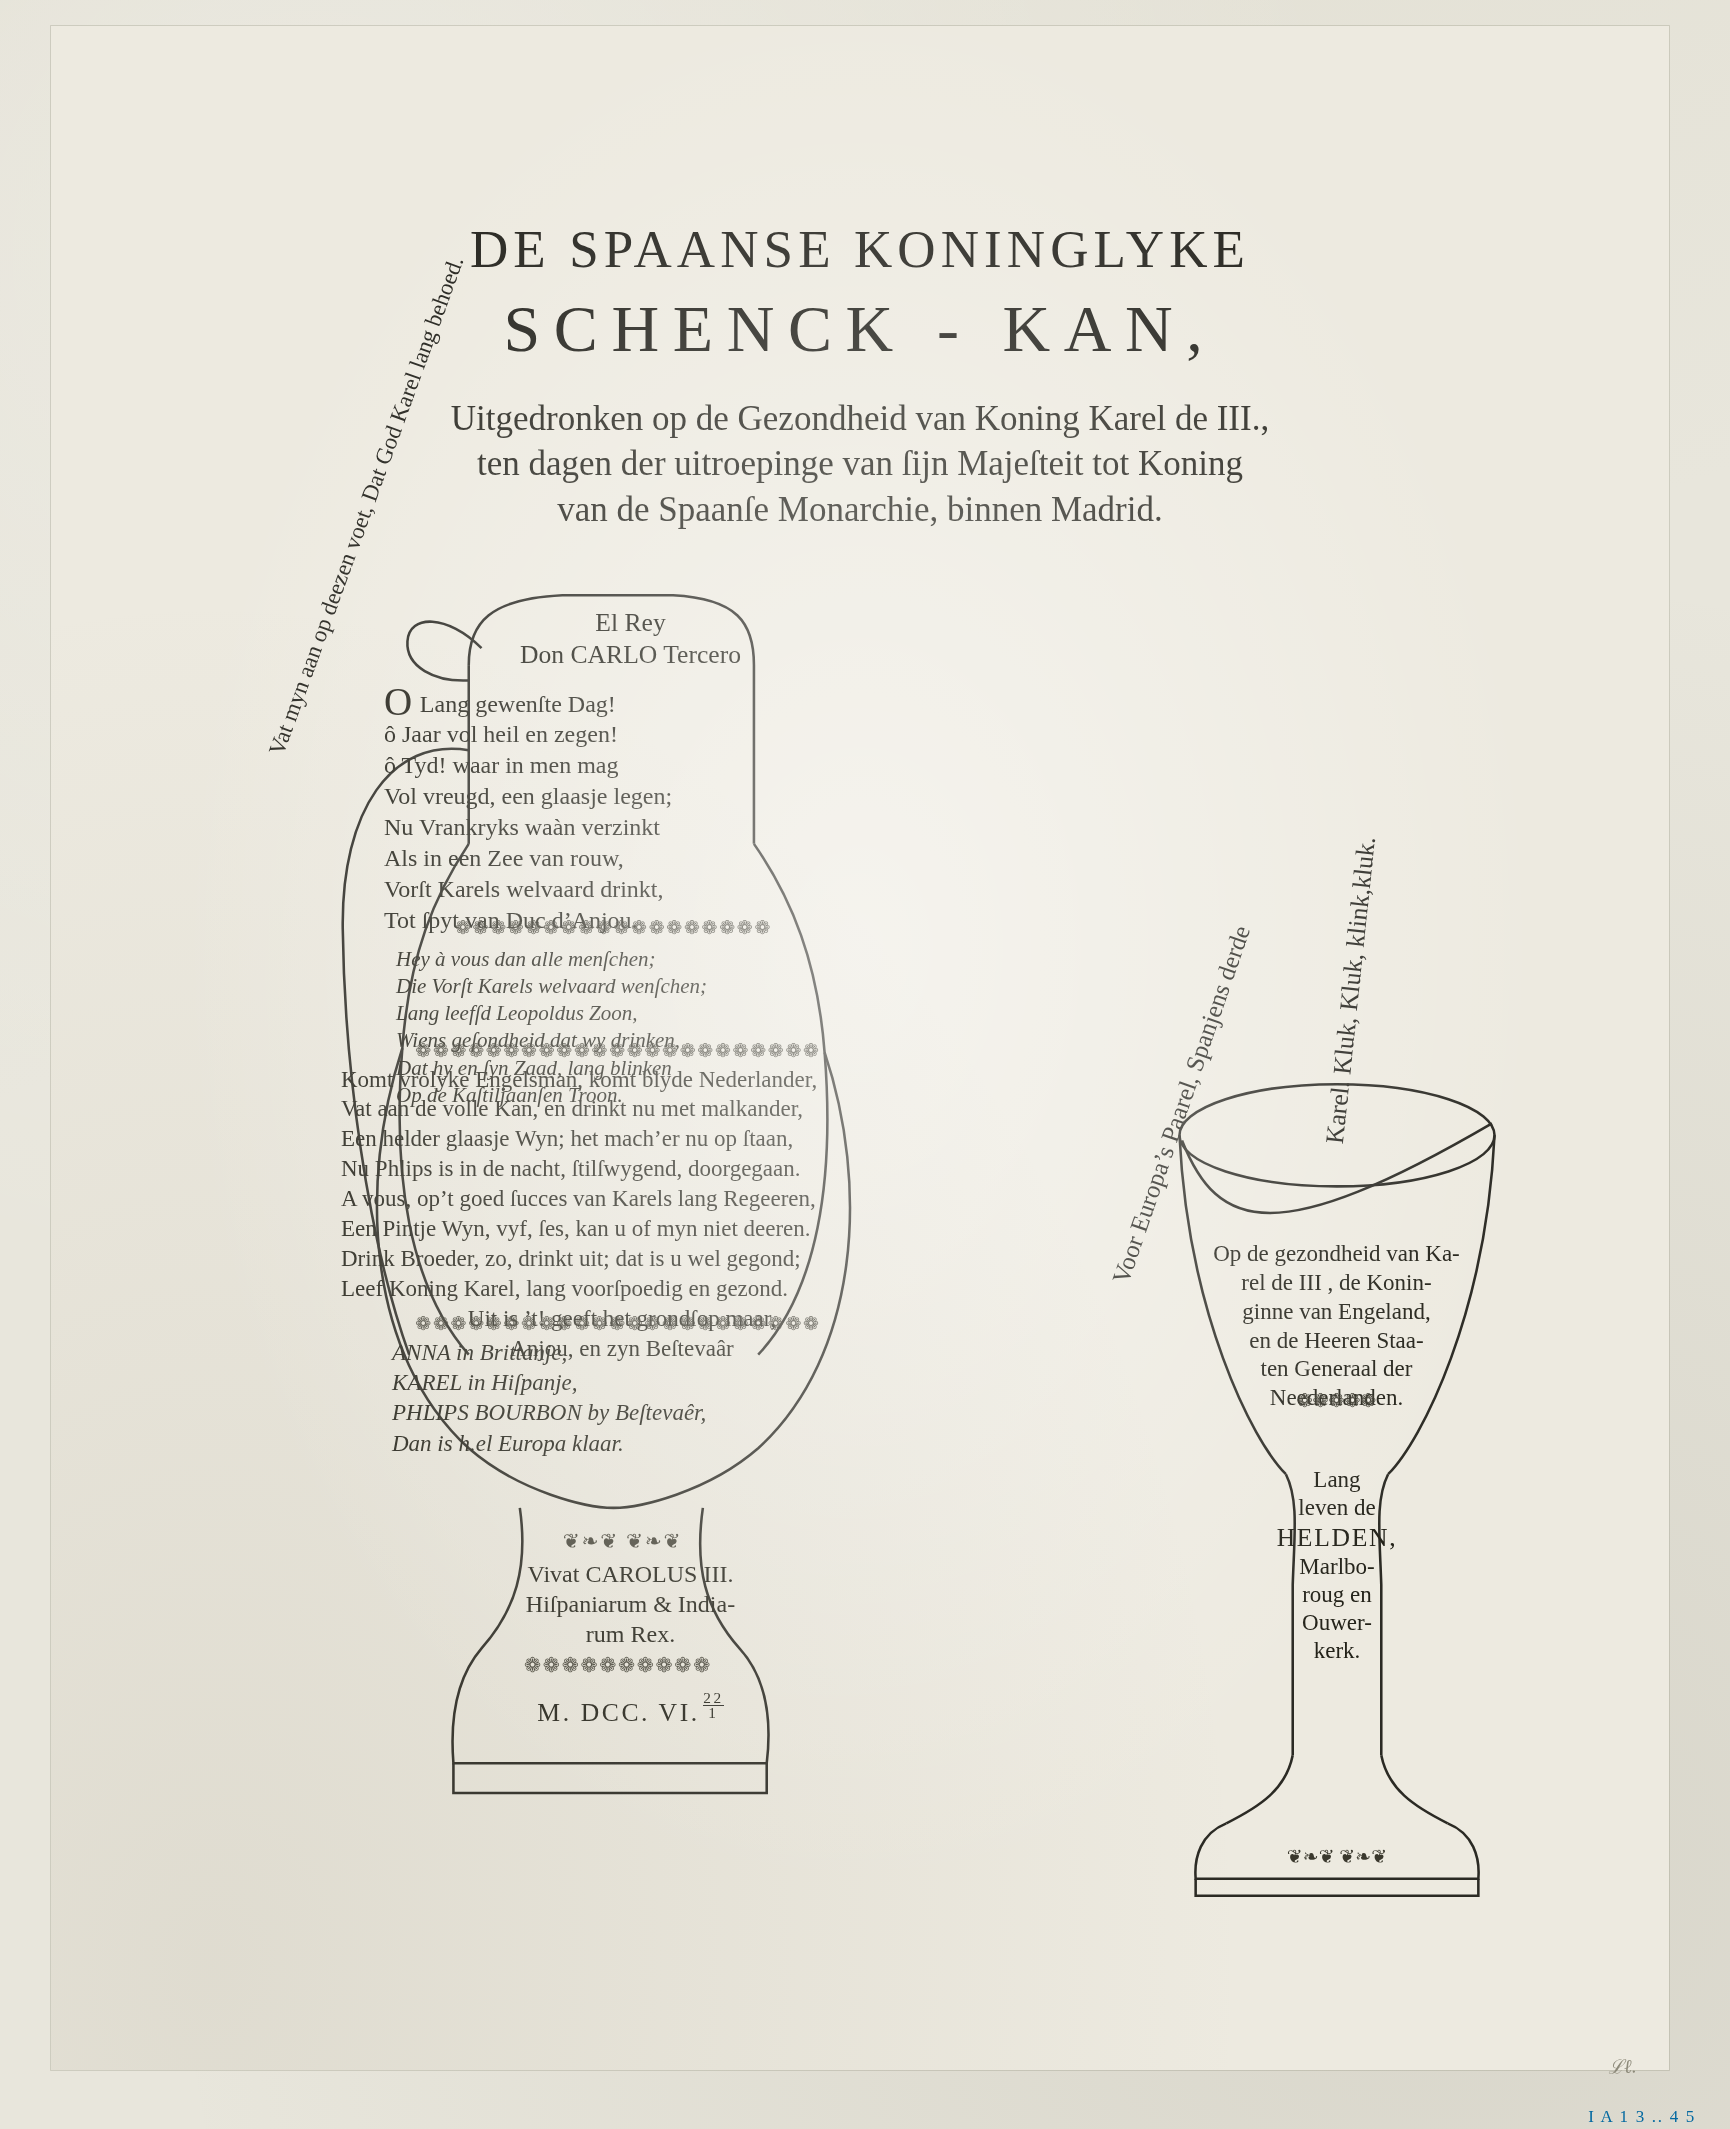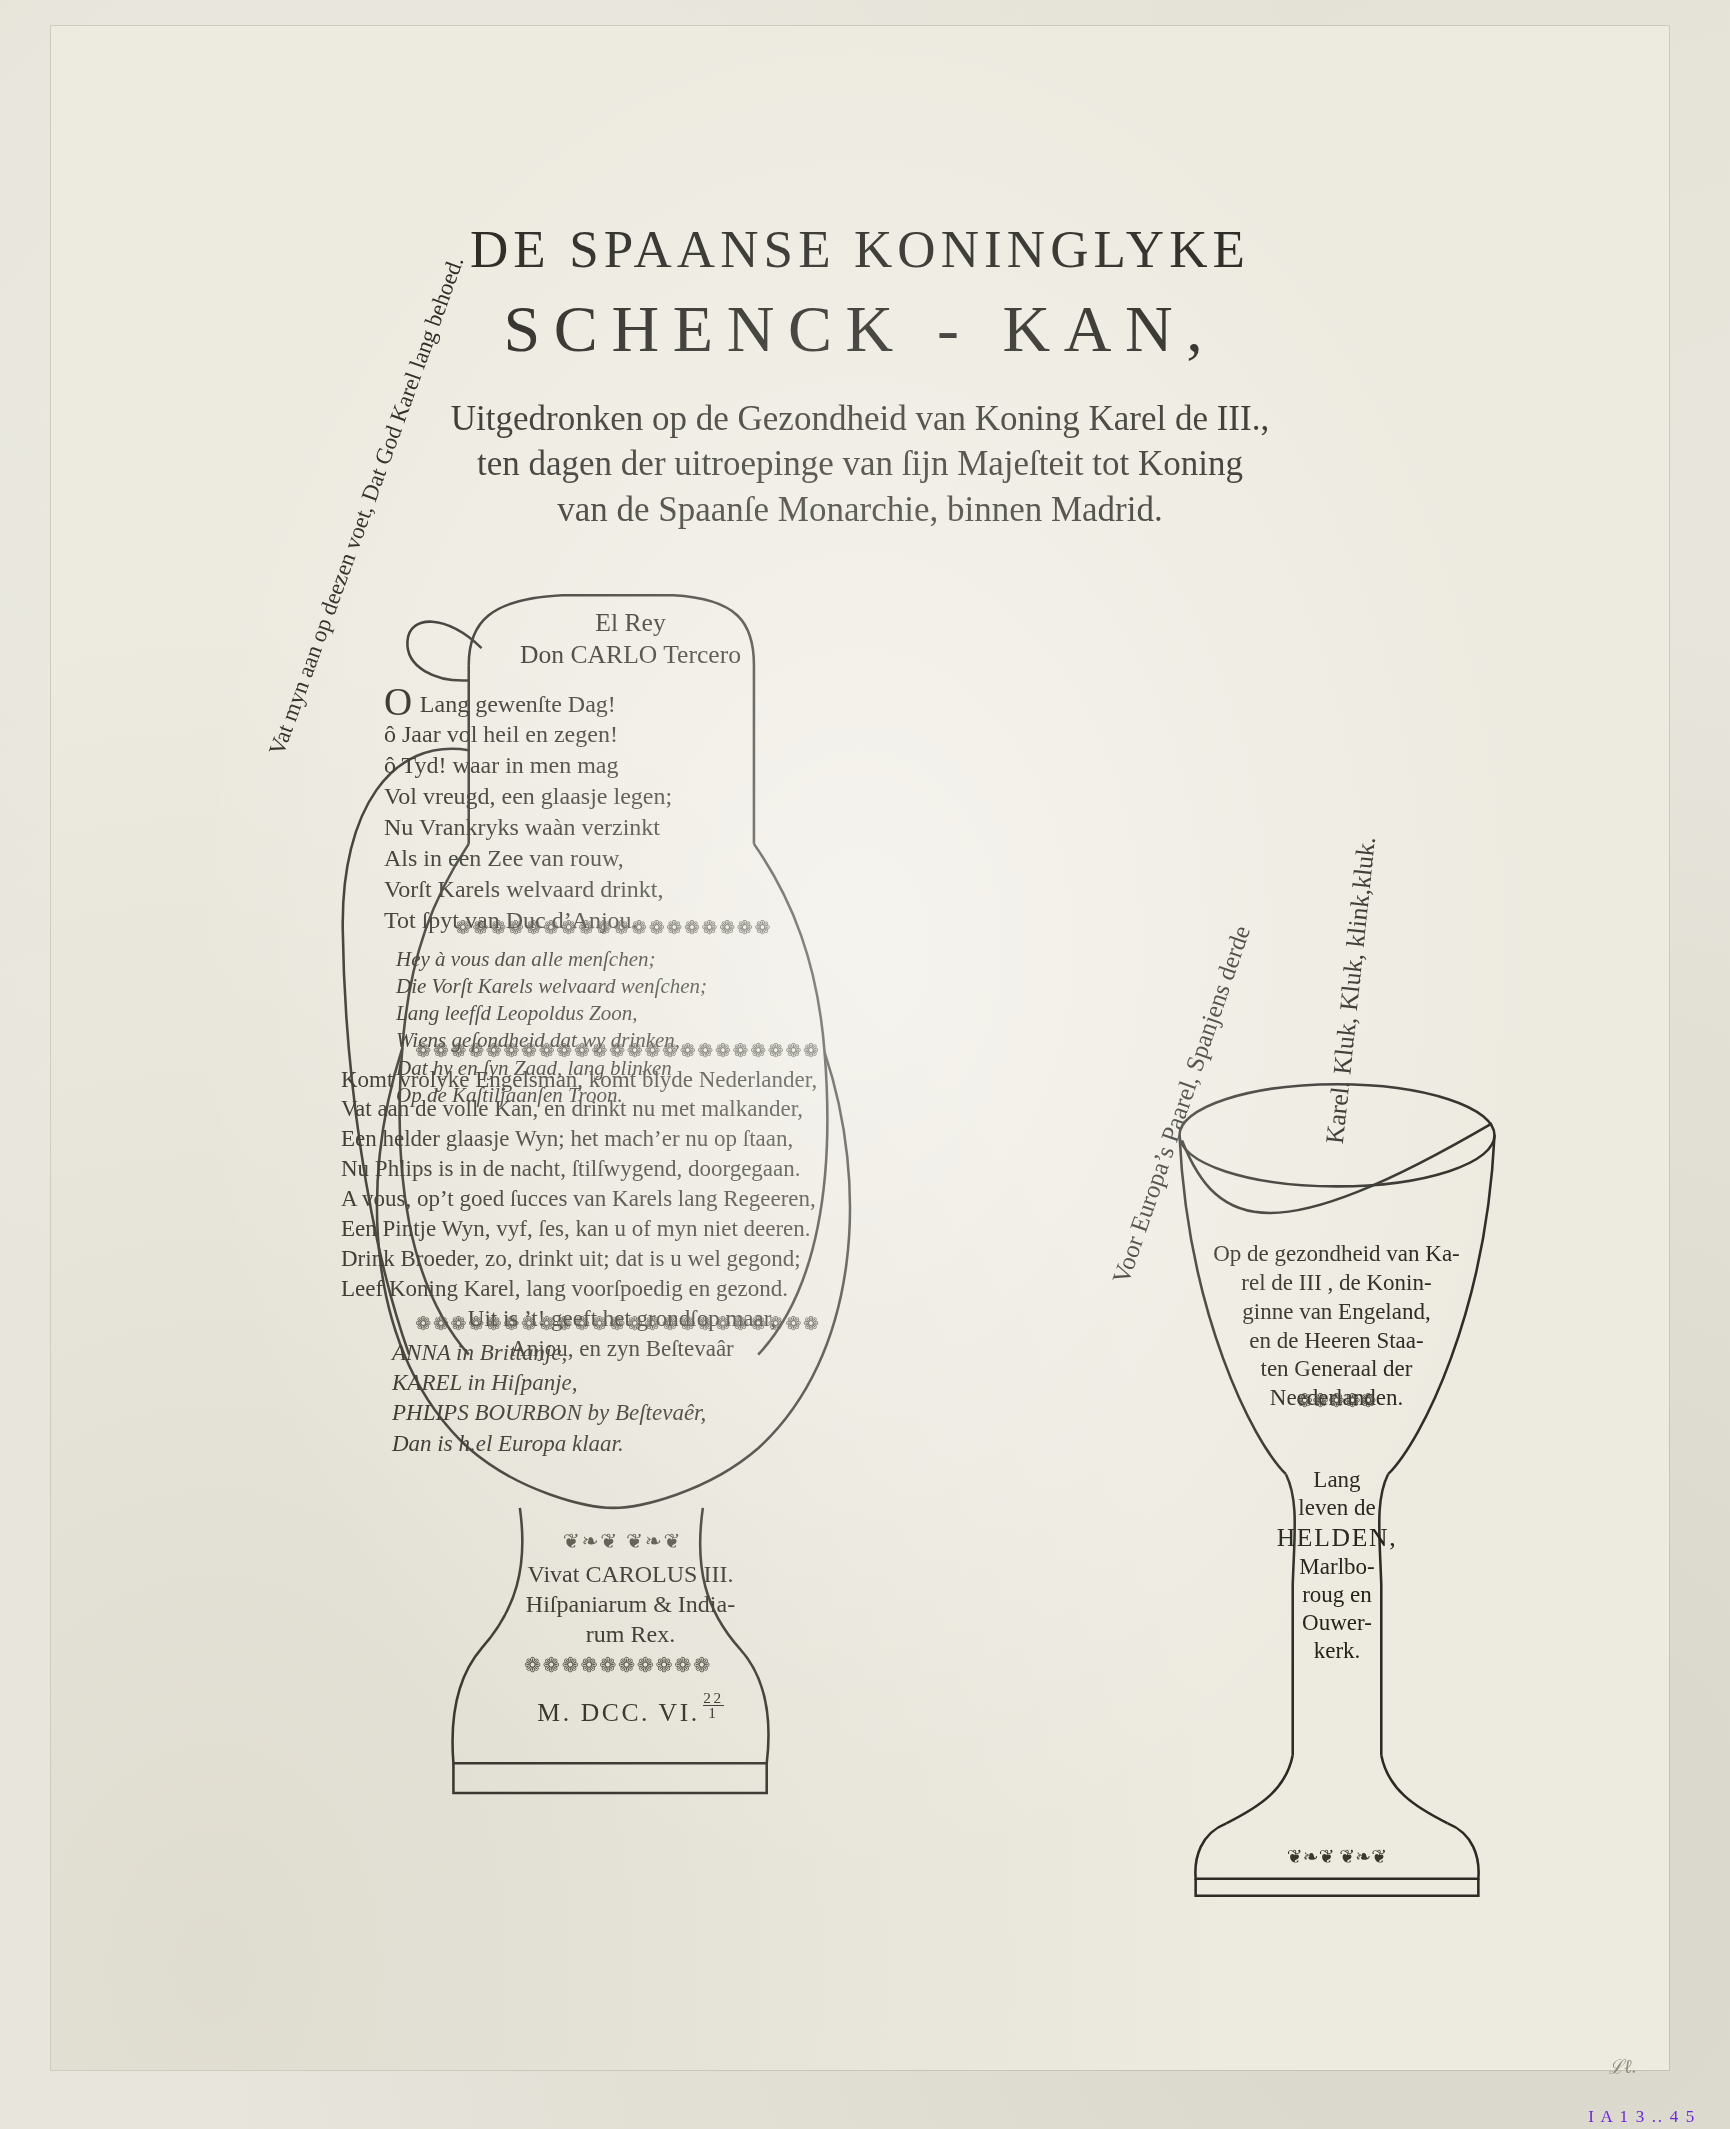--- a/index.html
+++ b/index.html
@@ -258,21 +258,21 @@
     font-size: 19px;
     color: #8d8a7a;
     font-style: italic;
     transform: rotate(-3deg);
   }
   #edge-mark {
     position: absolute;
     right: 34px;
     bottom: 3.4px;
     font-size: 17px;
-    color: #6d28d9;
+    color: #0369a1;
     letter-spacing: 1.7px;
   }
 </style>
 </head>
 <body>
 
 <div id="sheet">
   <div id="plate">
 
     <div class="title-block">

